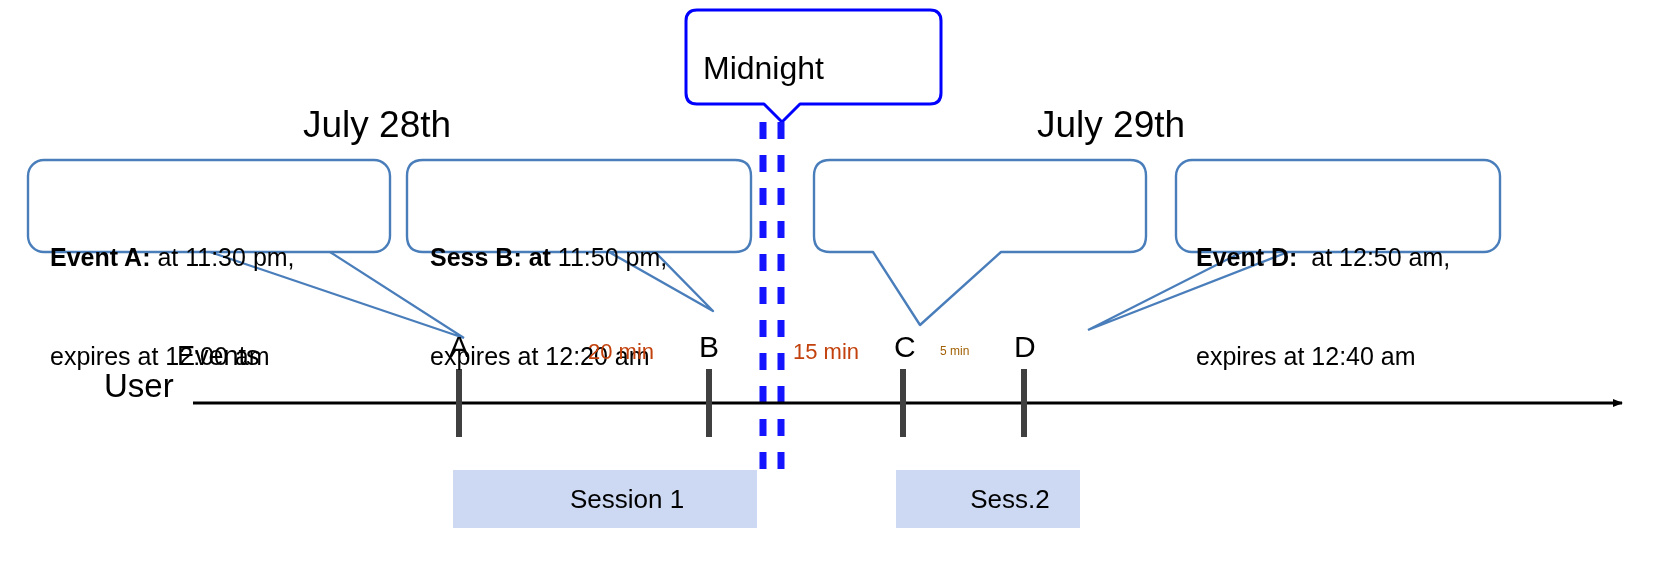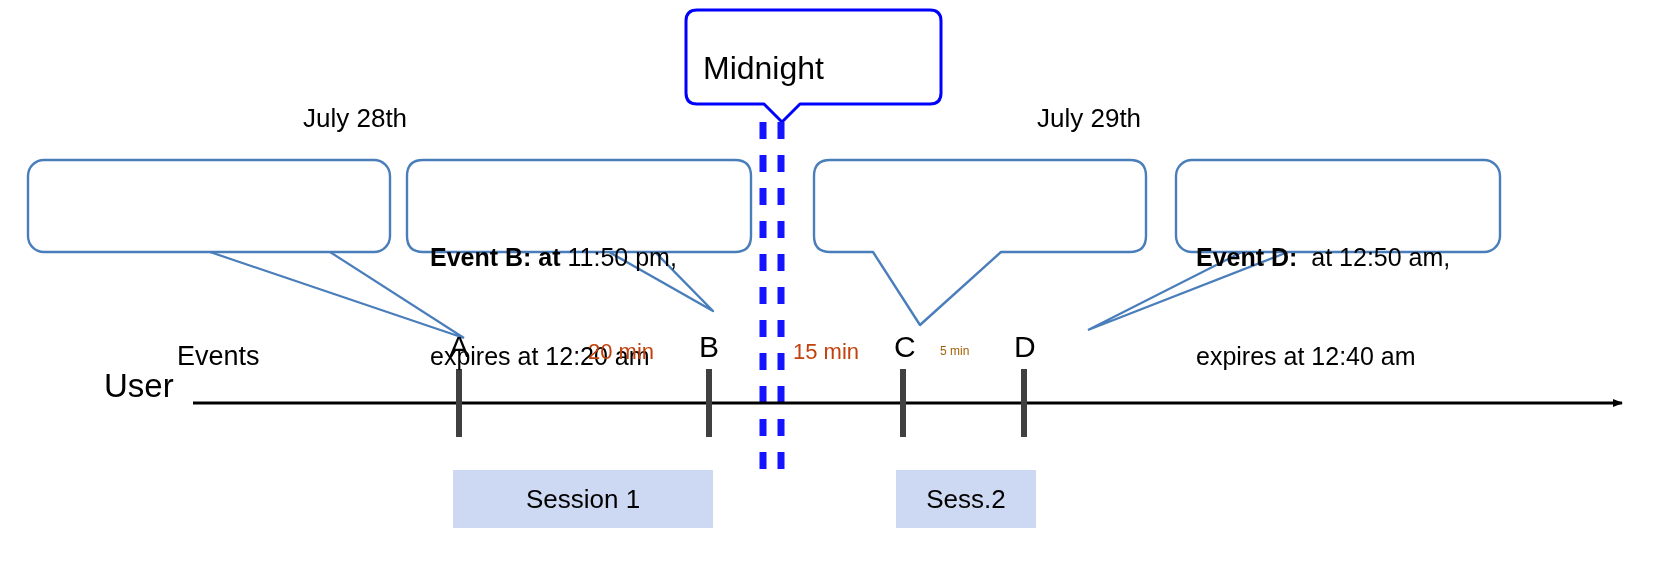--- a/index.html
+++ b/index.html
@@ -34,21 +34,21 @@
   .callout-text {
     font-size: 25px;
     line-height: 1.32;
     color: #000000;
   }
   .callout-text b {
     font-weight: bold;
   }
   
   .date-label {
-    font-size: 26px;
+    font-size: 37px;
     color: #000000;
   }
   
   .midnight-label {
     font-size: 32px;
     color: #000000;
     margin-top: 8px;
   }
   
   .user-label {
@@ -73,20 +73,21 @@
   }
   
   .session-box {
     position: absolute;
     background: #cdd9f2;
     display: flex;
     align-items: center;
     justify-content: center;
     font-size: 26px;
     color: #000000;
+    padding-left: 44px;
   }
 </style>
 </head>
 <body>
 
 <div id="stage">
 
   <svg id="svg-layer" viewBox="0 0 1668 578">
 
     <defs>
@@ -125,23 +126,27 @@
     <line x1="903" y1="369" x2="903" y2="437" stroke="#404040" stroke-width="6"></line>
     <line x1="1024" y1="369" x2="1024" y2="437" stroke="#404040" stroke-width="6"></line>
 
   </svg>
 
   <div class="txt midnight-label" style="left:703px; top:40px;">Midnight</div>
 
   <div class="txt date-label" style="left:303px; top:102px;">July 28th</div>
   <div class="txt date-label" style="left:1037px; top:102px;">July 29th</div>
 
+  <div class="txt callout-text" style="left:50px; top:175px; width:340px;">
+    <div><b>Event A:</b><span> at 11:30 pm,</span></div>
+    <div>expires at 12:00 am</div>
+  </div>
 
   <div class="txt callout-text" style="left:430px; top:175px; width:330px;">
-    <div><b>Event B: at</b><span> 11:50 pm,</span></div>
+    <div><b>Sess B: at</b><span> 11:50 pm,</span></div>
     <div>expires at 12:20 am</div>
   </div>
 
 
   <div class="txt callout-text" style="left:1196px; top:175px; width:310px;">
     <div><b>Event D:</b><span>  at 12:50 am,</span></div>
     <div>expires at 12:40 am</div>
   </div>
 
   <div class="txt user-label" style="left:104px; top:365px;">User</div>

